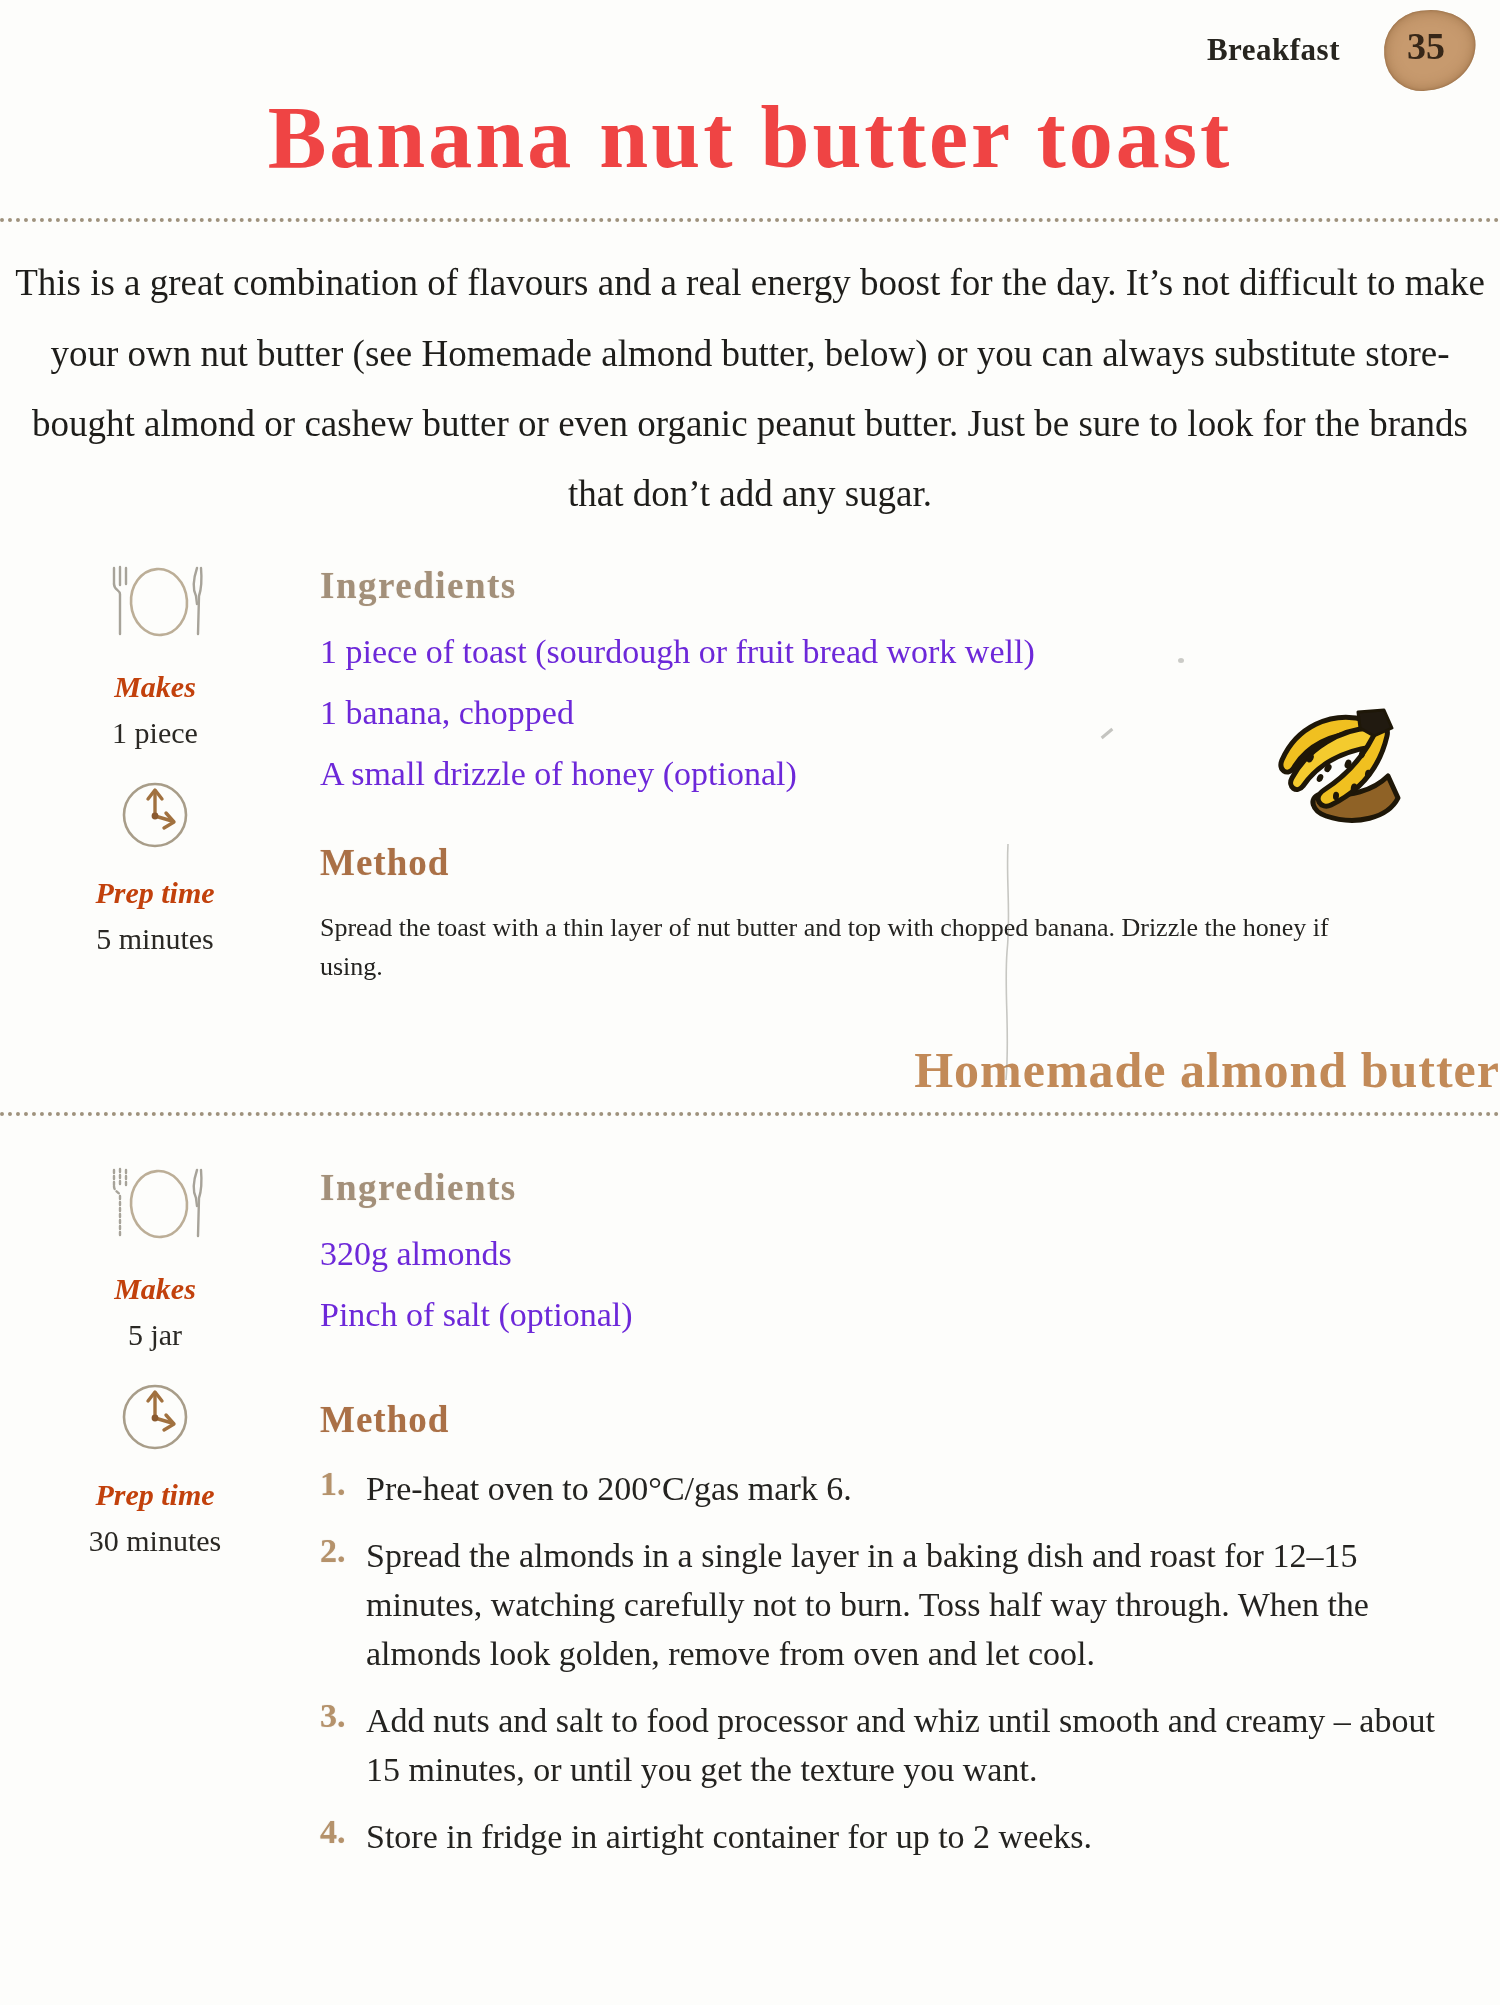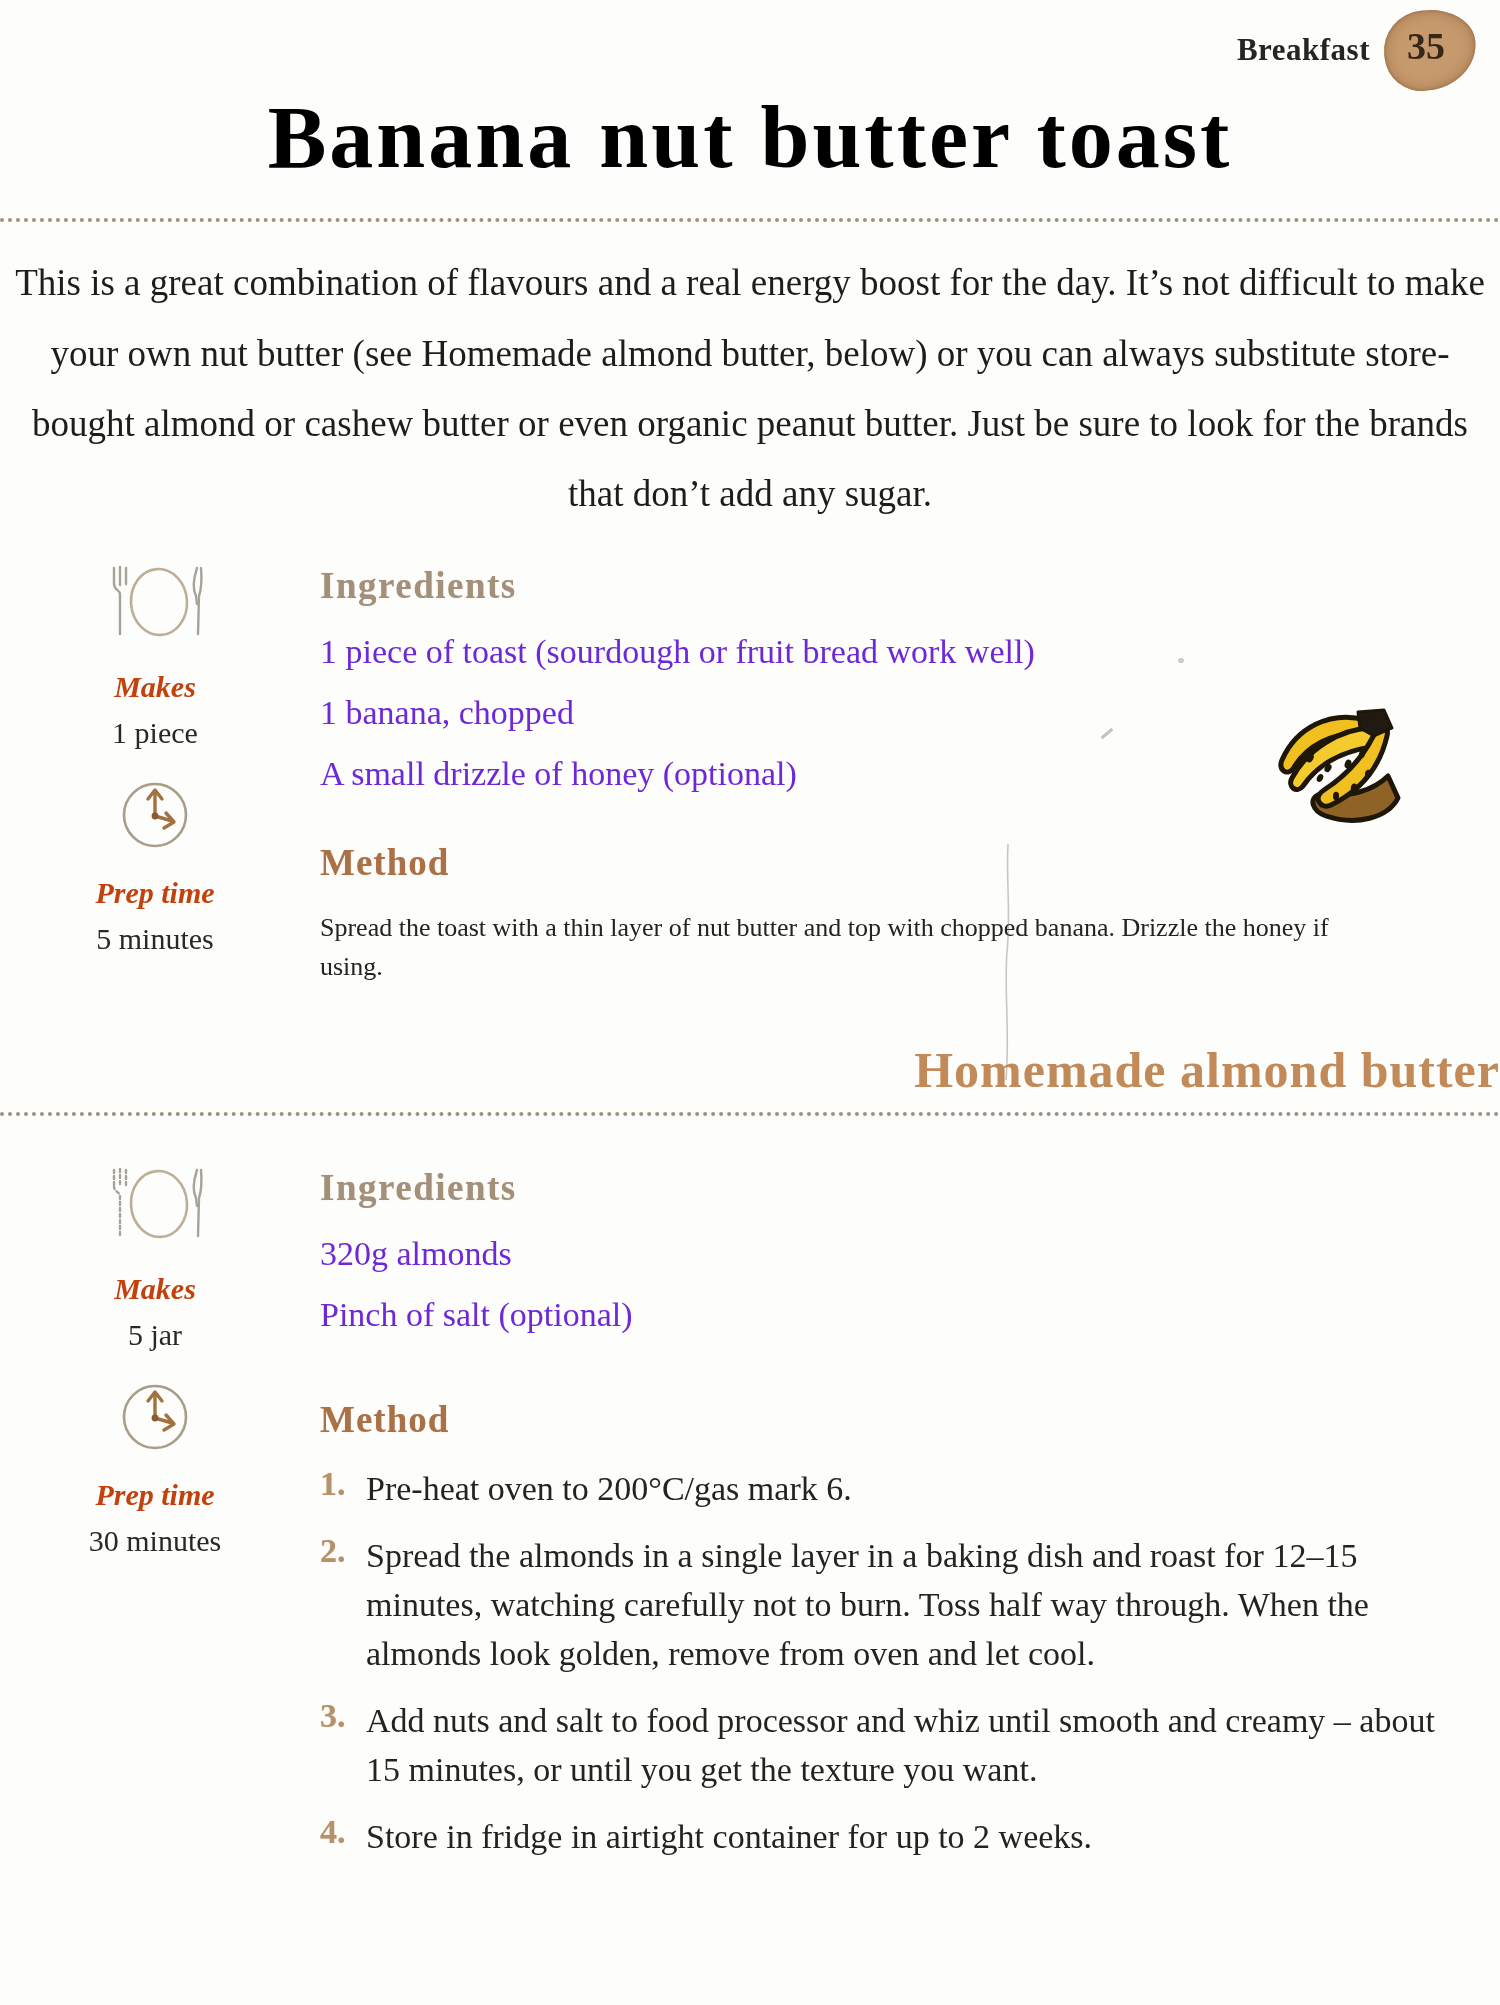--- a/index.html
+++ b/index.html
@@ -3,36 +3,36 @@
 <meta charset="utf-8">
 <style>
   html,body { margin:0; padding:0; background:#e8e8e8; }
   .page {
     position:relative; width:1500px; height:2005px; margin:0 auto;
     background:#fdfdfb; overflow:hidden;
     font-family:"Liberation Serif", serif; color:#26241f;
   }
 
   
-  .header { position:absolute; top:10px; right:24px; display:flex; align-items:center; gap:14px; z-index:3;text-align:right; }
+  .header { position:absolute; top:10px; right:24px; display:flex; align-items:center; gap:44px; z-index:3;text-align:right; }
   .header-label { font-size:31px; font-weight:bold; color:#27251f; letter-spacing:.5px; }
   .badge {
     width:92px; height:80px; background:#c79a6e;
     border-radius:46% 54% 58% 42% / 52% 46% 58% 48%;
     transform:rotate(-6deg);
     display:flex; align-items:center; justify-content:center;
     box-shadow: inset 0 0 14px rgba(118,78,38,.5), inset 0 0 3px rgba(90,55,25,.4);
   }
   .badge span { transform:rotate(6deg) translate(-4px,-4px); font-size:38px; font-weight:bold; color:#372718; }
 
   
   .title {
     margin:0; padding-top:92px; text-align:center;
     font-size:88px; font-weight:bold; letter-spacing:3px;
-    color:#000000; line-height:1.05;
+    color:#ef4444; line-height:1.05;
   }
   .title2 {
     margin:58px 0 16px; text-align:right;
     font-size:50px; font-weight:bold; letter-spacing:1px;
     color:#c28a58; line-height:1.05;
   }
 
   .sep { height:0; border:none; border-top:4px dotted #8f8068; margin:34px 0 0; opacity:.85; }
   .sep2 { margin-top:16px; }
 

